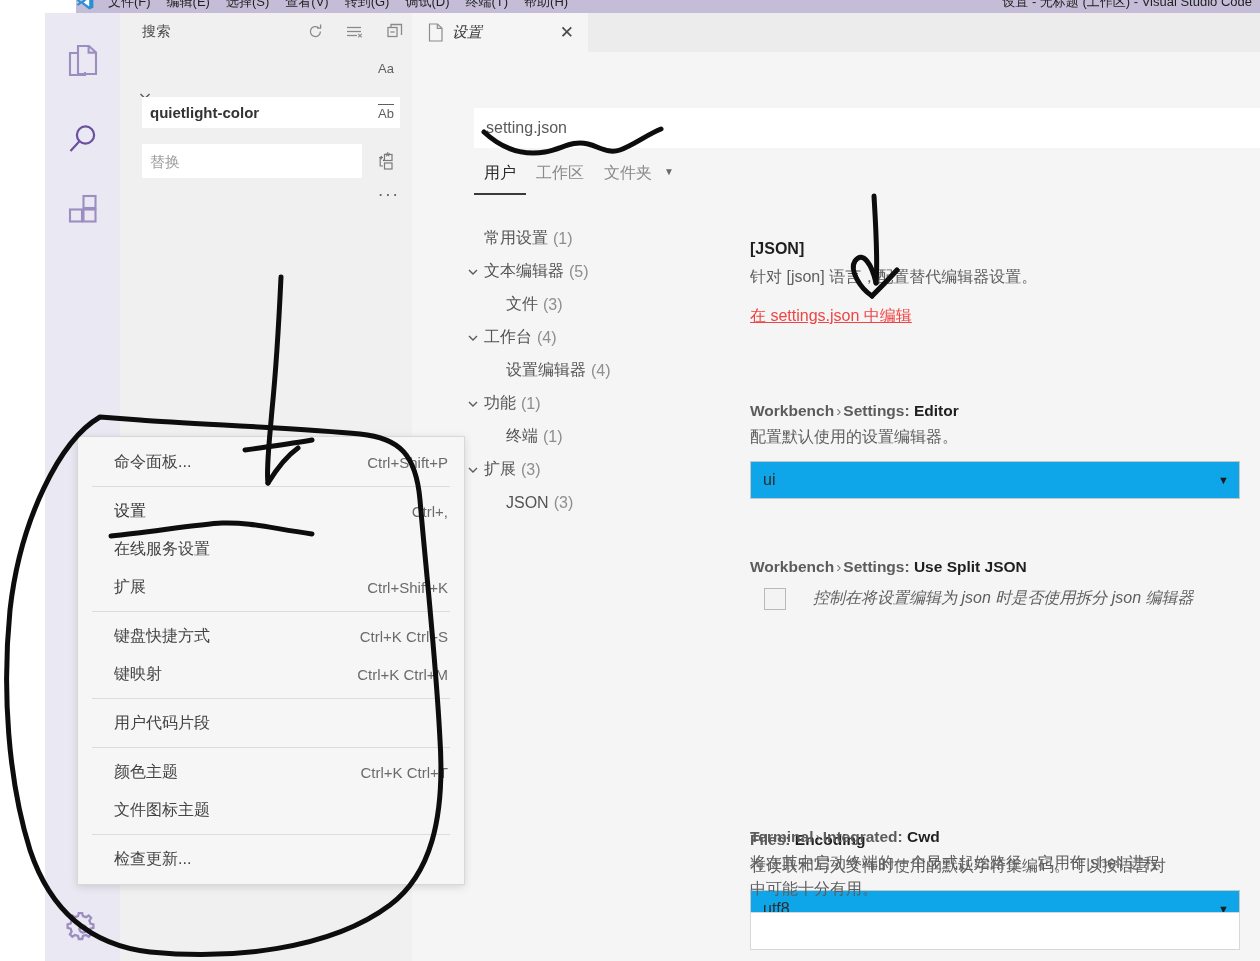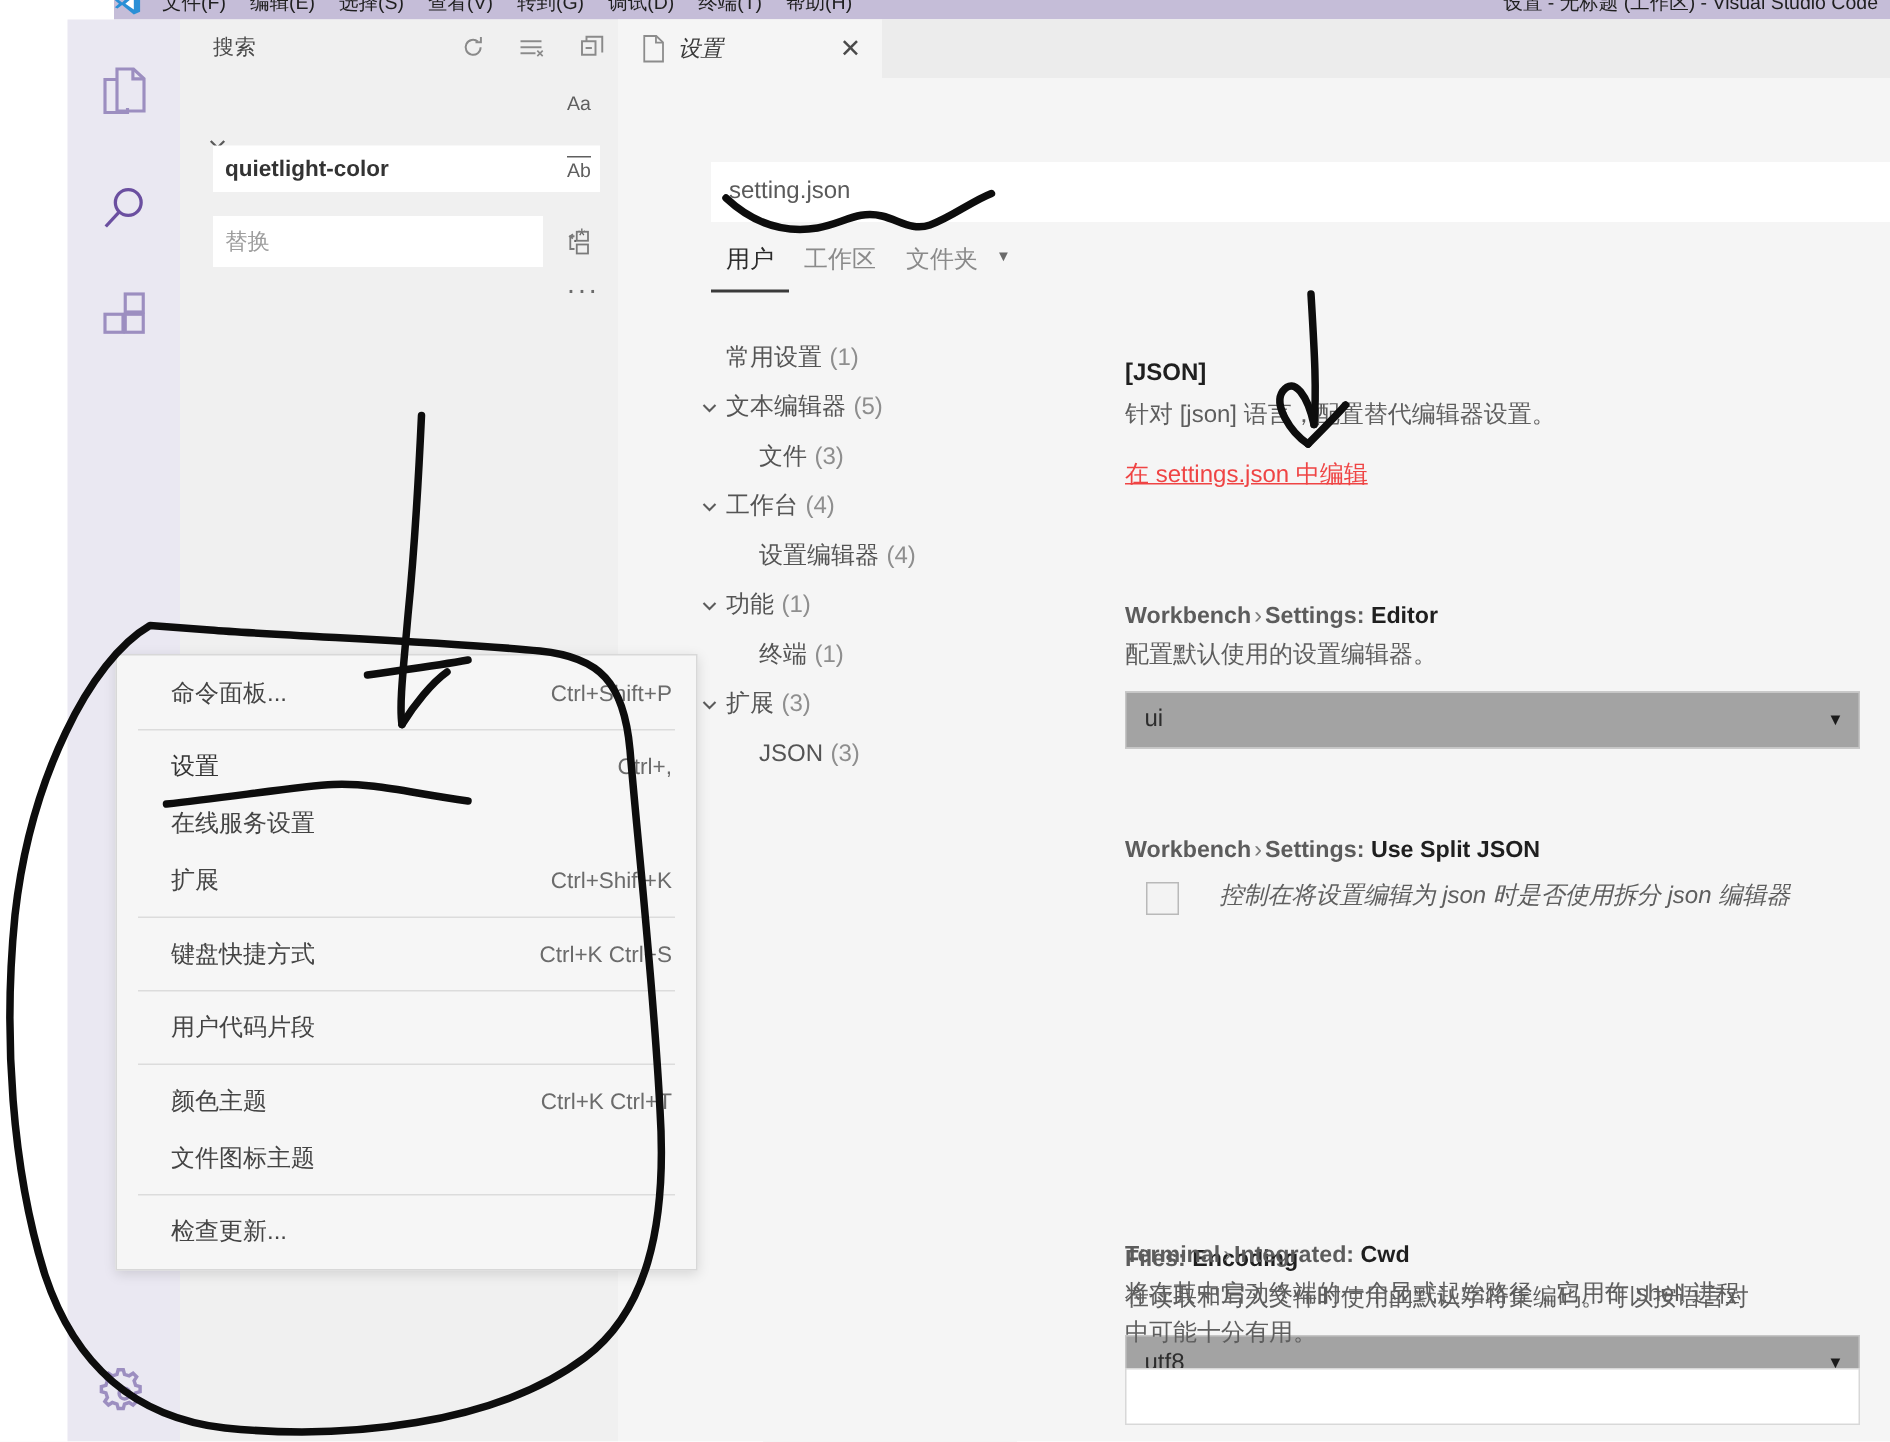--- a/index.html
+++ b/index.html
@@ -180,21 +180,21 @@
   .s-title-bold { font-size: 16px; font-weight: bold; color: #1f1f1f; }
   .s-desc { font-size: 16px; color: #5e5e5e; line-height: 26px; white-space: nowrap; }
   .s-link {
     font-size: 16px; color: #ef4444; text-decoration: underline; display: inline-block;
   }
   .s-key { font-size: 15.5px; color: #4a4a4a; font-weight: bold; white-space: nowrap; }
   .s-key .plain { font-weight: bold; color: #5c5c5c; }
   .s-key .sep { font-weight: normal; color: #7b7b7b; padding: 0 2px; }
   .s-key .leaf { font-weight: bold; color: #1f1f1f; }
   .s-select {
-    width: 490px; height: 38px; background: #a3a3a3;
+    width: 490px; height: 38px; background: #0ea5e9;
     border: 1px solid #c6c6c6; display: flex; align-items: center;
     padding: 0 10px 0 12px; font-size: 16px; color: #2d2d2d;
   }
   .s-select .caret { margin-left: auto; font-size: 11px; color: #1b1b1b; }
   .s-textbox {
     width: 490px; height: 38px; background: #ffffff; border: 1px solid #d8d8d8;
   }
   .s-check-row { display: flex; align-items: center; gap: 27px; padding-left: 14px; font-style: italic; }
   .s-checkbox {
     width: 22px; height: 22px; border: 1px solid #b9b9b9; background: #f3f3f3;
@@ -489,20 +489,24 @@
     <div style="display:flex; align-items:center; height:38px; padding:0 16px 0 36px; font-size:16px; color:#444;">
       <span>扩展</span>
       <span style="margin-left:auto; color:#6b6b6b; font-size:15px;">Ctrl+Shift+K</span>
     </div>
     <div style="height:1px; background:#dcdcdc; margin:5px 14px;"></div>
 
     <div style="display:flex; align-items:center; height:38px; padding:0 16px 0 36px; font-size:16px; color:#444;">
       <span>键盘快捷方式</span>
       <span style="margin-left:auto; color:#6b6b6b; font-size:15px;">Ctrl+K Ctrl+S</span>
     </div>
+    <div style="display:flex; align-items:center; height:38px; padding:0 16px 0 36px; font-size:16px; color:#444;">
+      <span>键映射</span>
+      <span style="margin-left:auto; color:#6b6b6b; font-size:15px;">Ctrl+K Ctrl+M</span>
+    </div>
     <div style="height:1px; background:#dcdcdc; margin:5px 14px;"></div>
 
     <div style="display:flex; align-items:center; height:38px; padding:0 16px 0 36px; font-size:16px; color:#444;">
       <span>用户代码片段</span>
       <span style="margin-left:auto; color:#6b6b6b; font-size:15px;"></span>
     </div>
     <div style="height:1px; background:#dcdcdc; margin:5px 14px;"></div>
 
     <div style="display:flex; align-items:center; height:38px; padding:0 16px 0 36px; font-size:16px; color:#444;">
       <span>颜色主题</span>

